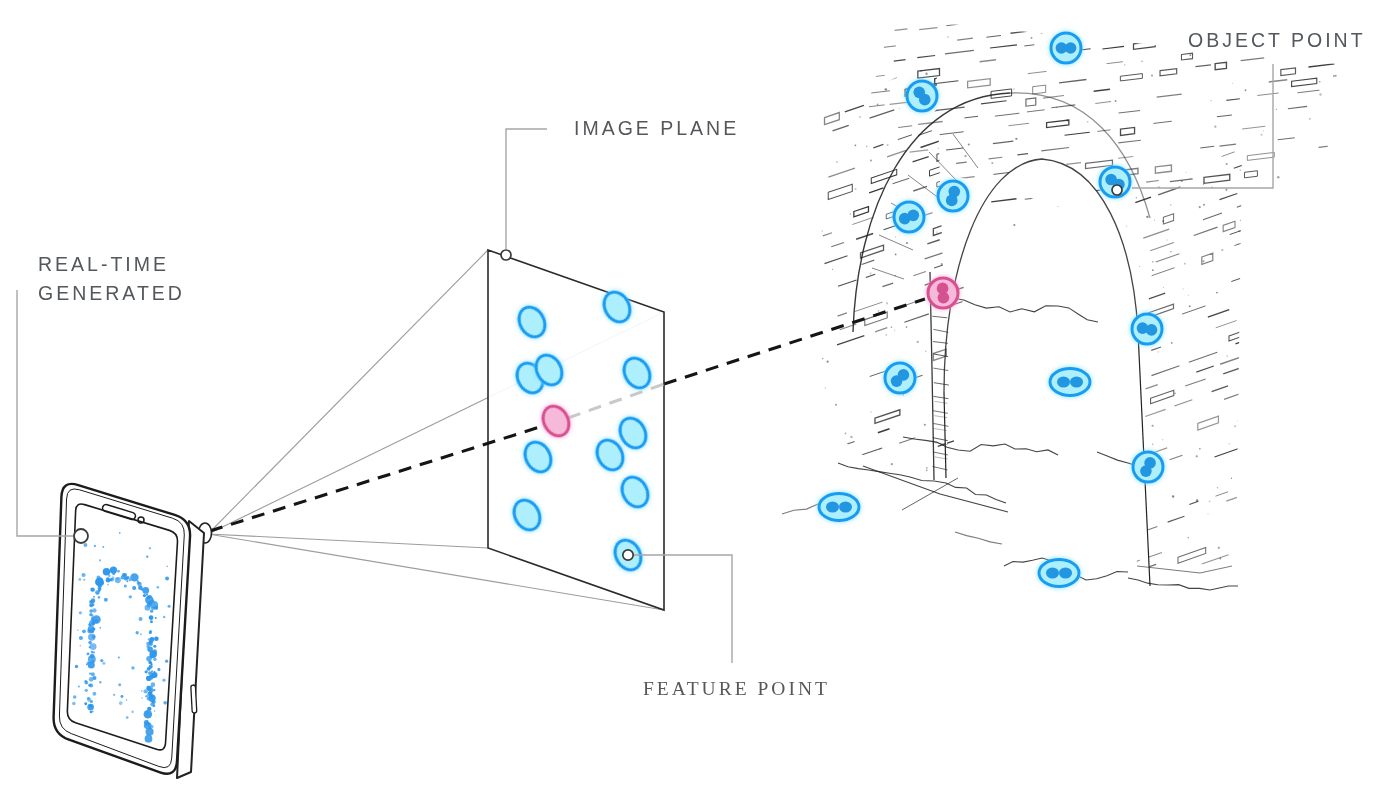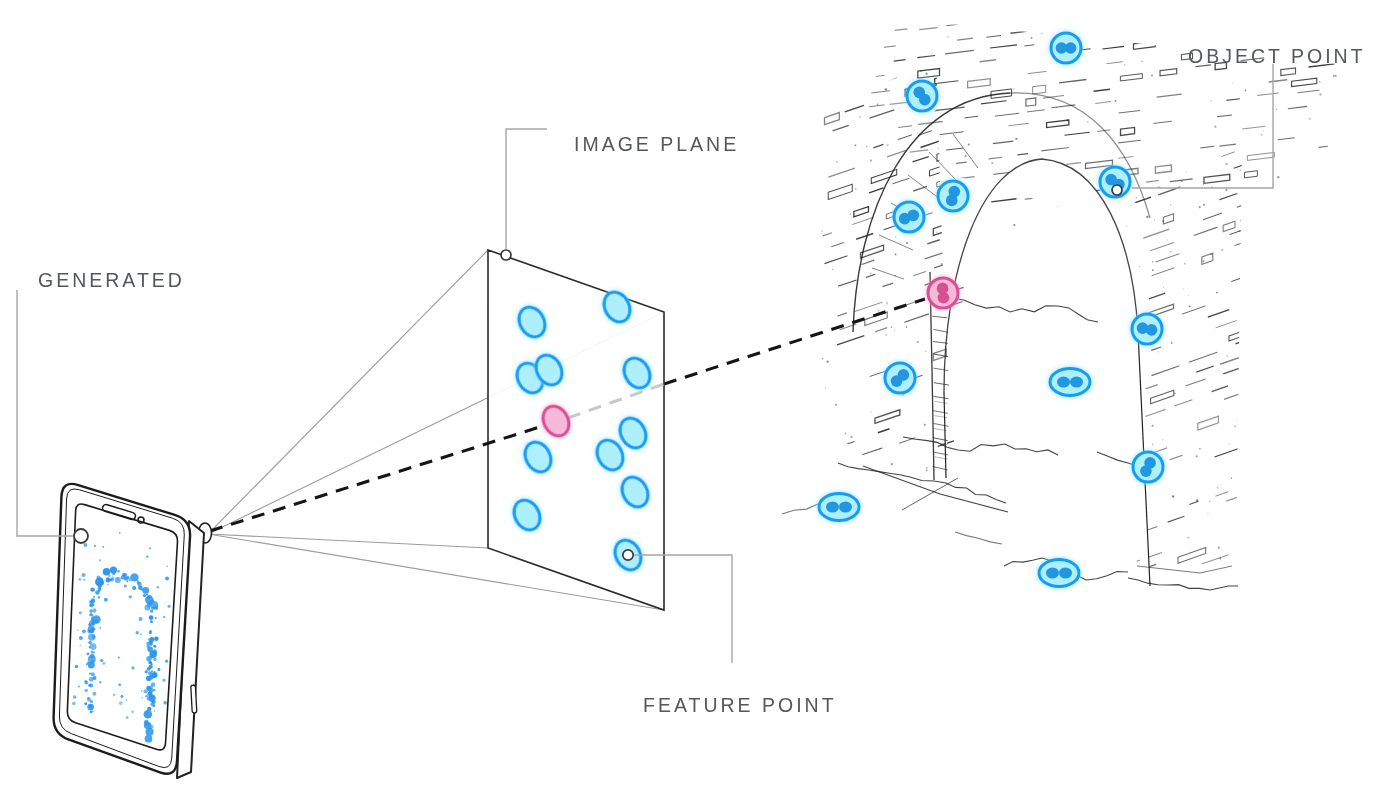--- a/index.html
+++ b/index.html
@@ -1,23 +1,23 @@
 <!DOCTYPE html>
 <html><head>
 <meta charset="utf-8">
 <style>
   html,body{margin:0;padding:0;background:#fff;}
   #stage{position:relative;width:1376px;height:798px;background:#fff;overflow:hidden;
          font-family:"Liberation Sans",sans-serif;}
   #scene{position:absolute;left:0;top:0;}
   .lbl{position:absolute;font-size:19.5px;font-weight:400;letter-spacing:3px;
-       color:#54575b;white-space:nowrap;user-select:none;margin-top:16px;}
+       color:#54575b;white-space:nowrap;user-select:none;}
   #lbl-pc{left:38px;top:250px;line-height:29px;}
   #lbl-ip{left:574px;top:117px;}
-  #lbl-fp{left:643px;top:678px;}
+  #lbl-fp{left:643px;top:678px;font-family:Liberation Serif, serif;}
   #lbl-op{left:1188px;top:29px;}
 </style>
 </head>
 <body>
 
 <div id="stage">
   <svg id="scene" width="1376" height="798" viewBox="0 0 1376 798">
       <defs>
         <filter id="gB" x="-80%" y="-80%" width="260%" height="260%">
           <feDropShadow dx="0" dy="0" stdDeviation="2.6" flood-color="#7fdfff" flood-opacity="0.95"></feDropShadow>
@@ -880,18 +880,19 @@
         <circle cx="81" cy="536" r="7" fill="#fff" stroke="#3a3a3a" stroke-width="1.8"></circle>
         <path fill="none" stroke="#a6a6a6" stroke-width="1.4" d="M547,129L506,129L506,249"></path>
         <circle cx="506" cy="255" r="5" fill="#fff" stroke="#3a3a3a" stroke-width="1.7"></circle>
         <path fill="none" stroke="#a6a6a6" stroke-width="1.4" d="M634,555L732,555L732,663"></path>
         <path fill="none" stroke="#a6a6a6" stroke-width="1.4" d="M1273,64L1273,188L1132,188"></path>
         <circle cx="1117" cy="190" r="5" fill="#fff" stroke="#3a3a3a" stroke-width="1.7"></circle>
       </g>
     </svg>
 
   <div class="lbl" id="lbl-pc">
+    <div>REAL-TIME</div>
     <div>GENERATED</div>
   </div>
   <div class="lbl" id="lbl-ip">IMAGE PLANE</div>
   <div class="lbl" id="lbl-fp">FEATURE POINT</div>
   <div class="lbl" id="lbl-op">OBJECT POINT</div>
 </div>
 
 </body></html>

